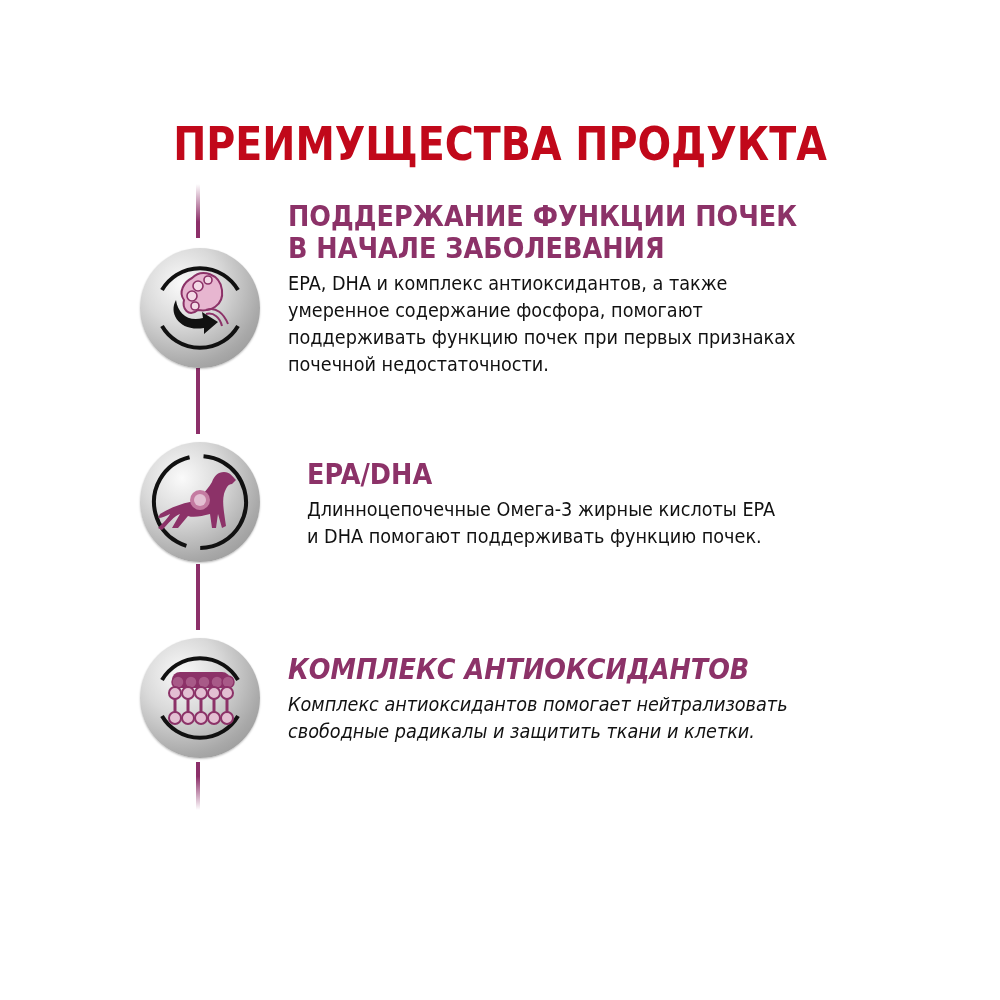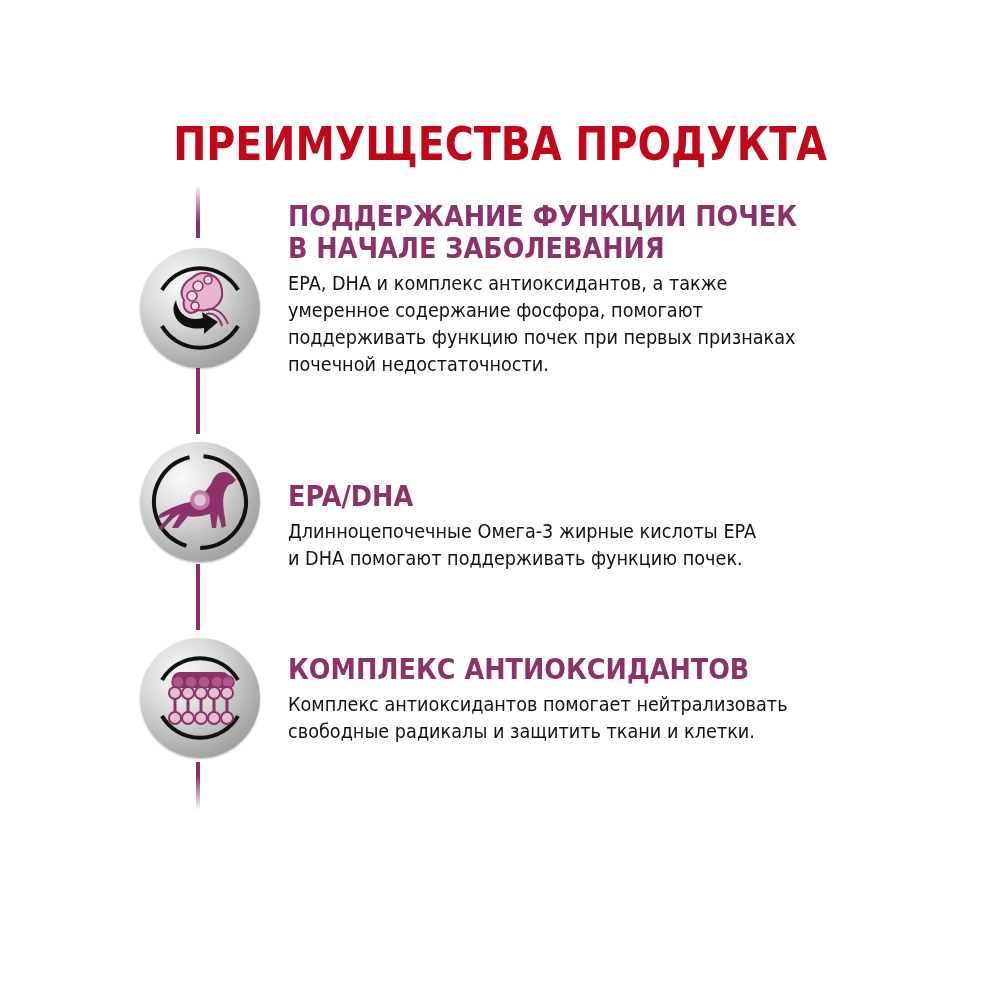--- a/index.html
+++ b/index.html
@@ -105,31 +105,31 @@
     <div>В НАЧАЛЕ ЗАБОЛЕВАНИЯ</div>
   </div>
   <div class="body-text" style="margin-top:6px;">
     <div>EPA, DHA и комплекс антиоксидантов, а также</div>
     <div>умеренное содержание фосфора, помогают</div>
     <div>поддерживать функцию почек при первых признаках</div>
     <div>почечной недостаточности.</div>
   </div>
 </div>
 
-<div class="section" style="top:480px;">
+<div class="section" style="top:458px;margin-left:19px;">
   <div class="heading">
     <div>EPA/DHA</div>
   </div>
   <div class="body-text">
     <div>Длинноцепочечные Омега-3 жирные кислоты EPA</div>
     <div>и DHA помогают поддерживать функцию почек.</div>
   </div>
 </div>
 
-<div class="section" style="top:653px;">
+<div class="section" style="top:653px;font-style:italic;">
   <div class="heading">
     <div>КОМПЛЕКС АНТИОКСИДАНТОВ</div>
   </div>
   <div class="body-text">
     <div>Комплекс антиоксидантов помогает нейтрализовать</div>
     <div>свободные радикалы и защитить ткани и клетки.</div>
   </div>
 </div>
 
 </body></html>

